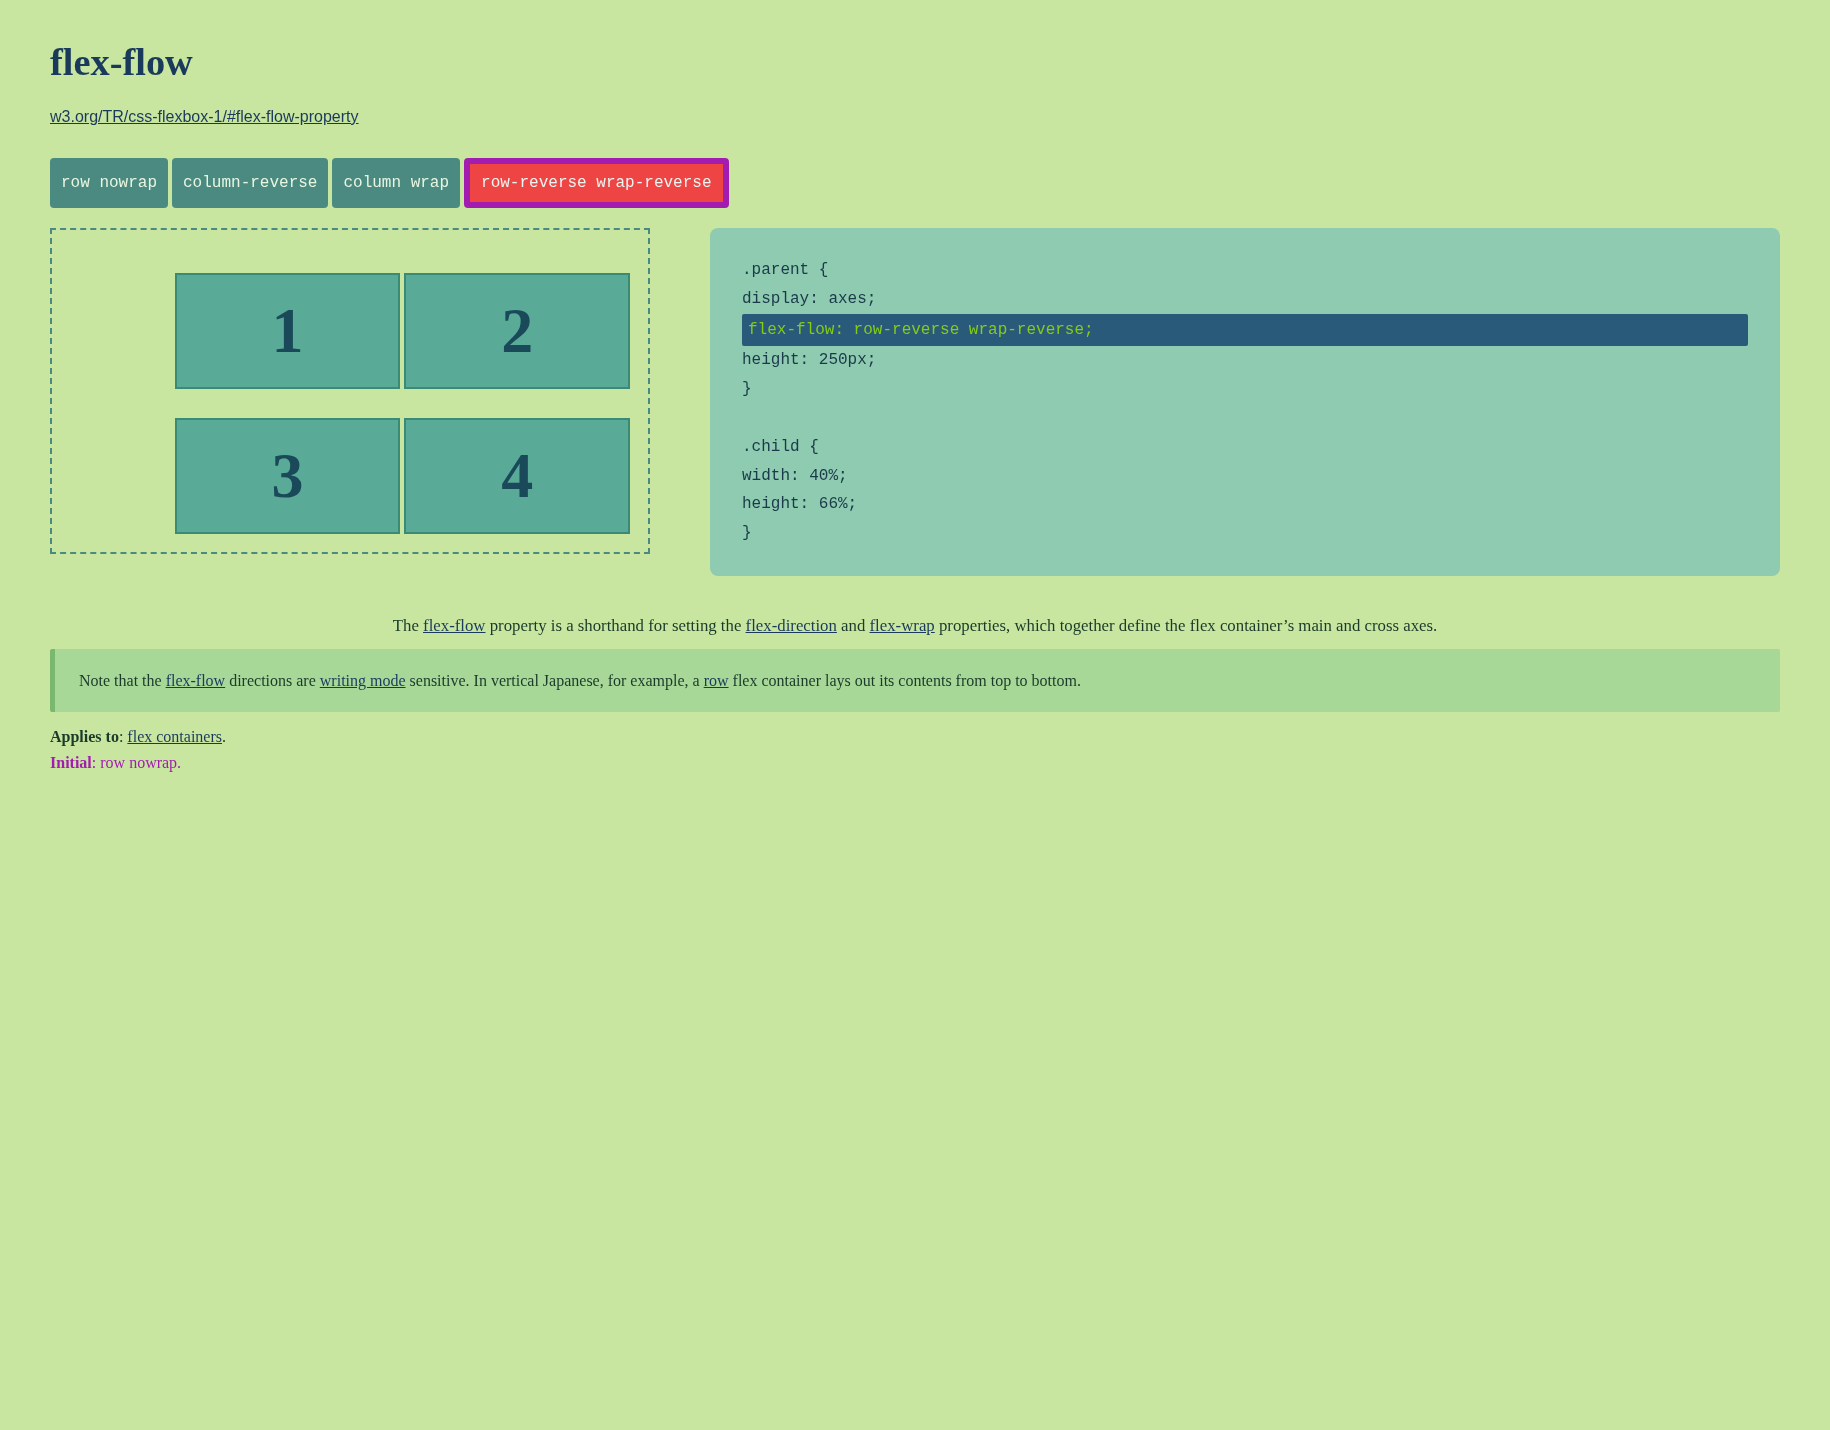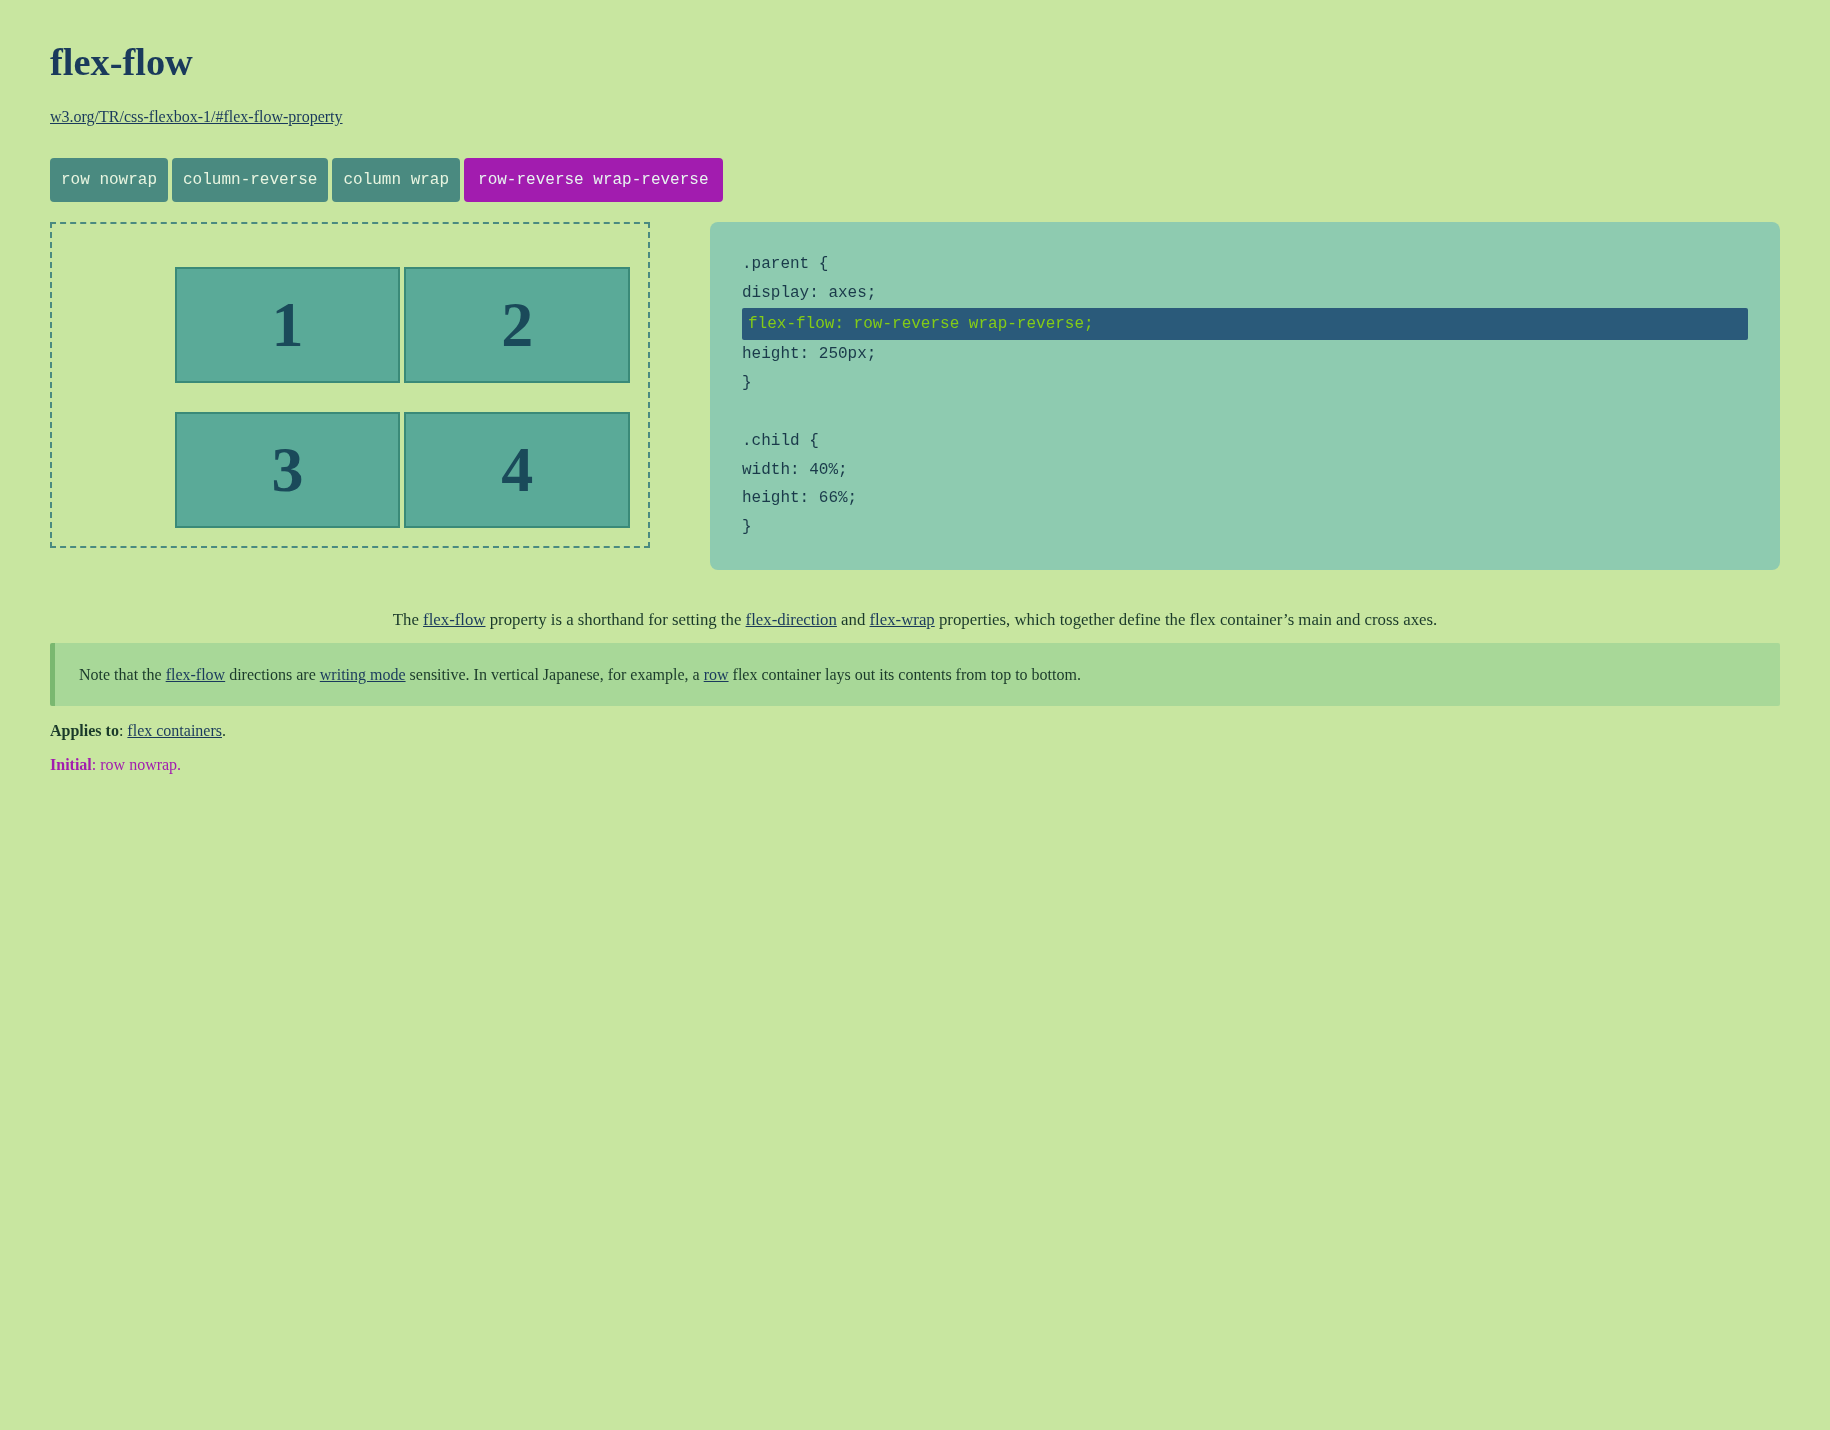--- a/index.html
+++ b/index.html
@@ -16,21 +16,21 @@
       color: #1a3a5c;
       margin-bottom: 24px;
       font-family: Georgia, serif;
     }
 
     .url-link {
       display: inline-block;
       margin-bottom: 32px;
       color: #1a3a5c;
       text-decoration: underline;
-      font-family: Liberation Serif, serif;
+      font-family: Liberation Sans, sans-serif;
       font-size: 1em;
     }
 
     .tabs-row {
       display: flex;
       flex-direction: row;
       gap: 4px;
       margin-bottom: 20px;
       flex-wrap: wrap;
     }
@@ -40,22 +40,22 @@
       background-color: #4a8a80;
       color: #e8f5e0;
       border: none;
       border-radius: 4px;
       font-family: 'Courier New', monospace;
       font-size: 1em;
       cursor: pointer;
     }
 
     .tab-btn.active {
-      background-color: #a21caf;
-      border: 3px solid #a21caf;
+      background-color: #ef4444;
+      border: 6px solid #a21caf;
       color: #e8f5f0;
     }
 
     .demo-section {
       display: flex;
       flex-direction: row;
       gap: 24px;
       margin-bottom: 36px;
       align-items: flex-start;
     }
@@ -136,21 +136,21 @@
       border-radius: 2px;
     }
 
     .note-box a {
       color: #1a3a5c;
       text-decoration: underline;
     }
 
     .applies-line {
       font-size: 1em;
-      margin-bottom: 16px;
+      margin-bottom: 8px;
       color: #1a3a2a;
     }
 
     .applies-line strong {
       font-weight: bold;
     }
 
     .applies-line a {
       color: #1a3a5c;
       text-decoration: underline;

